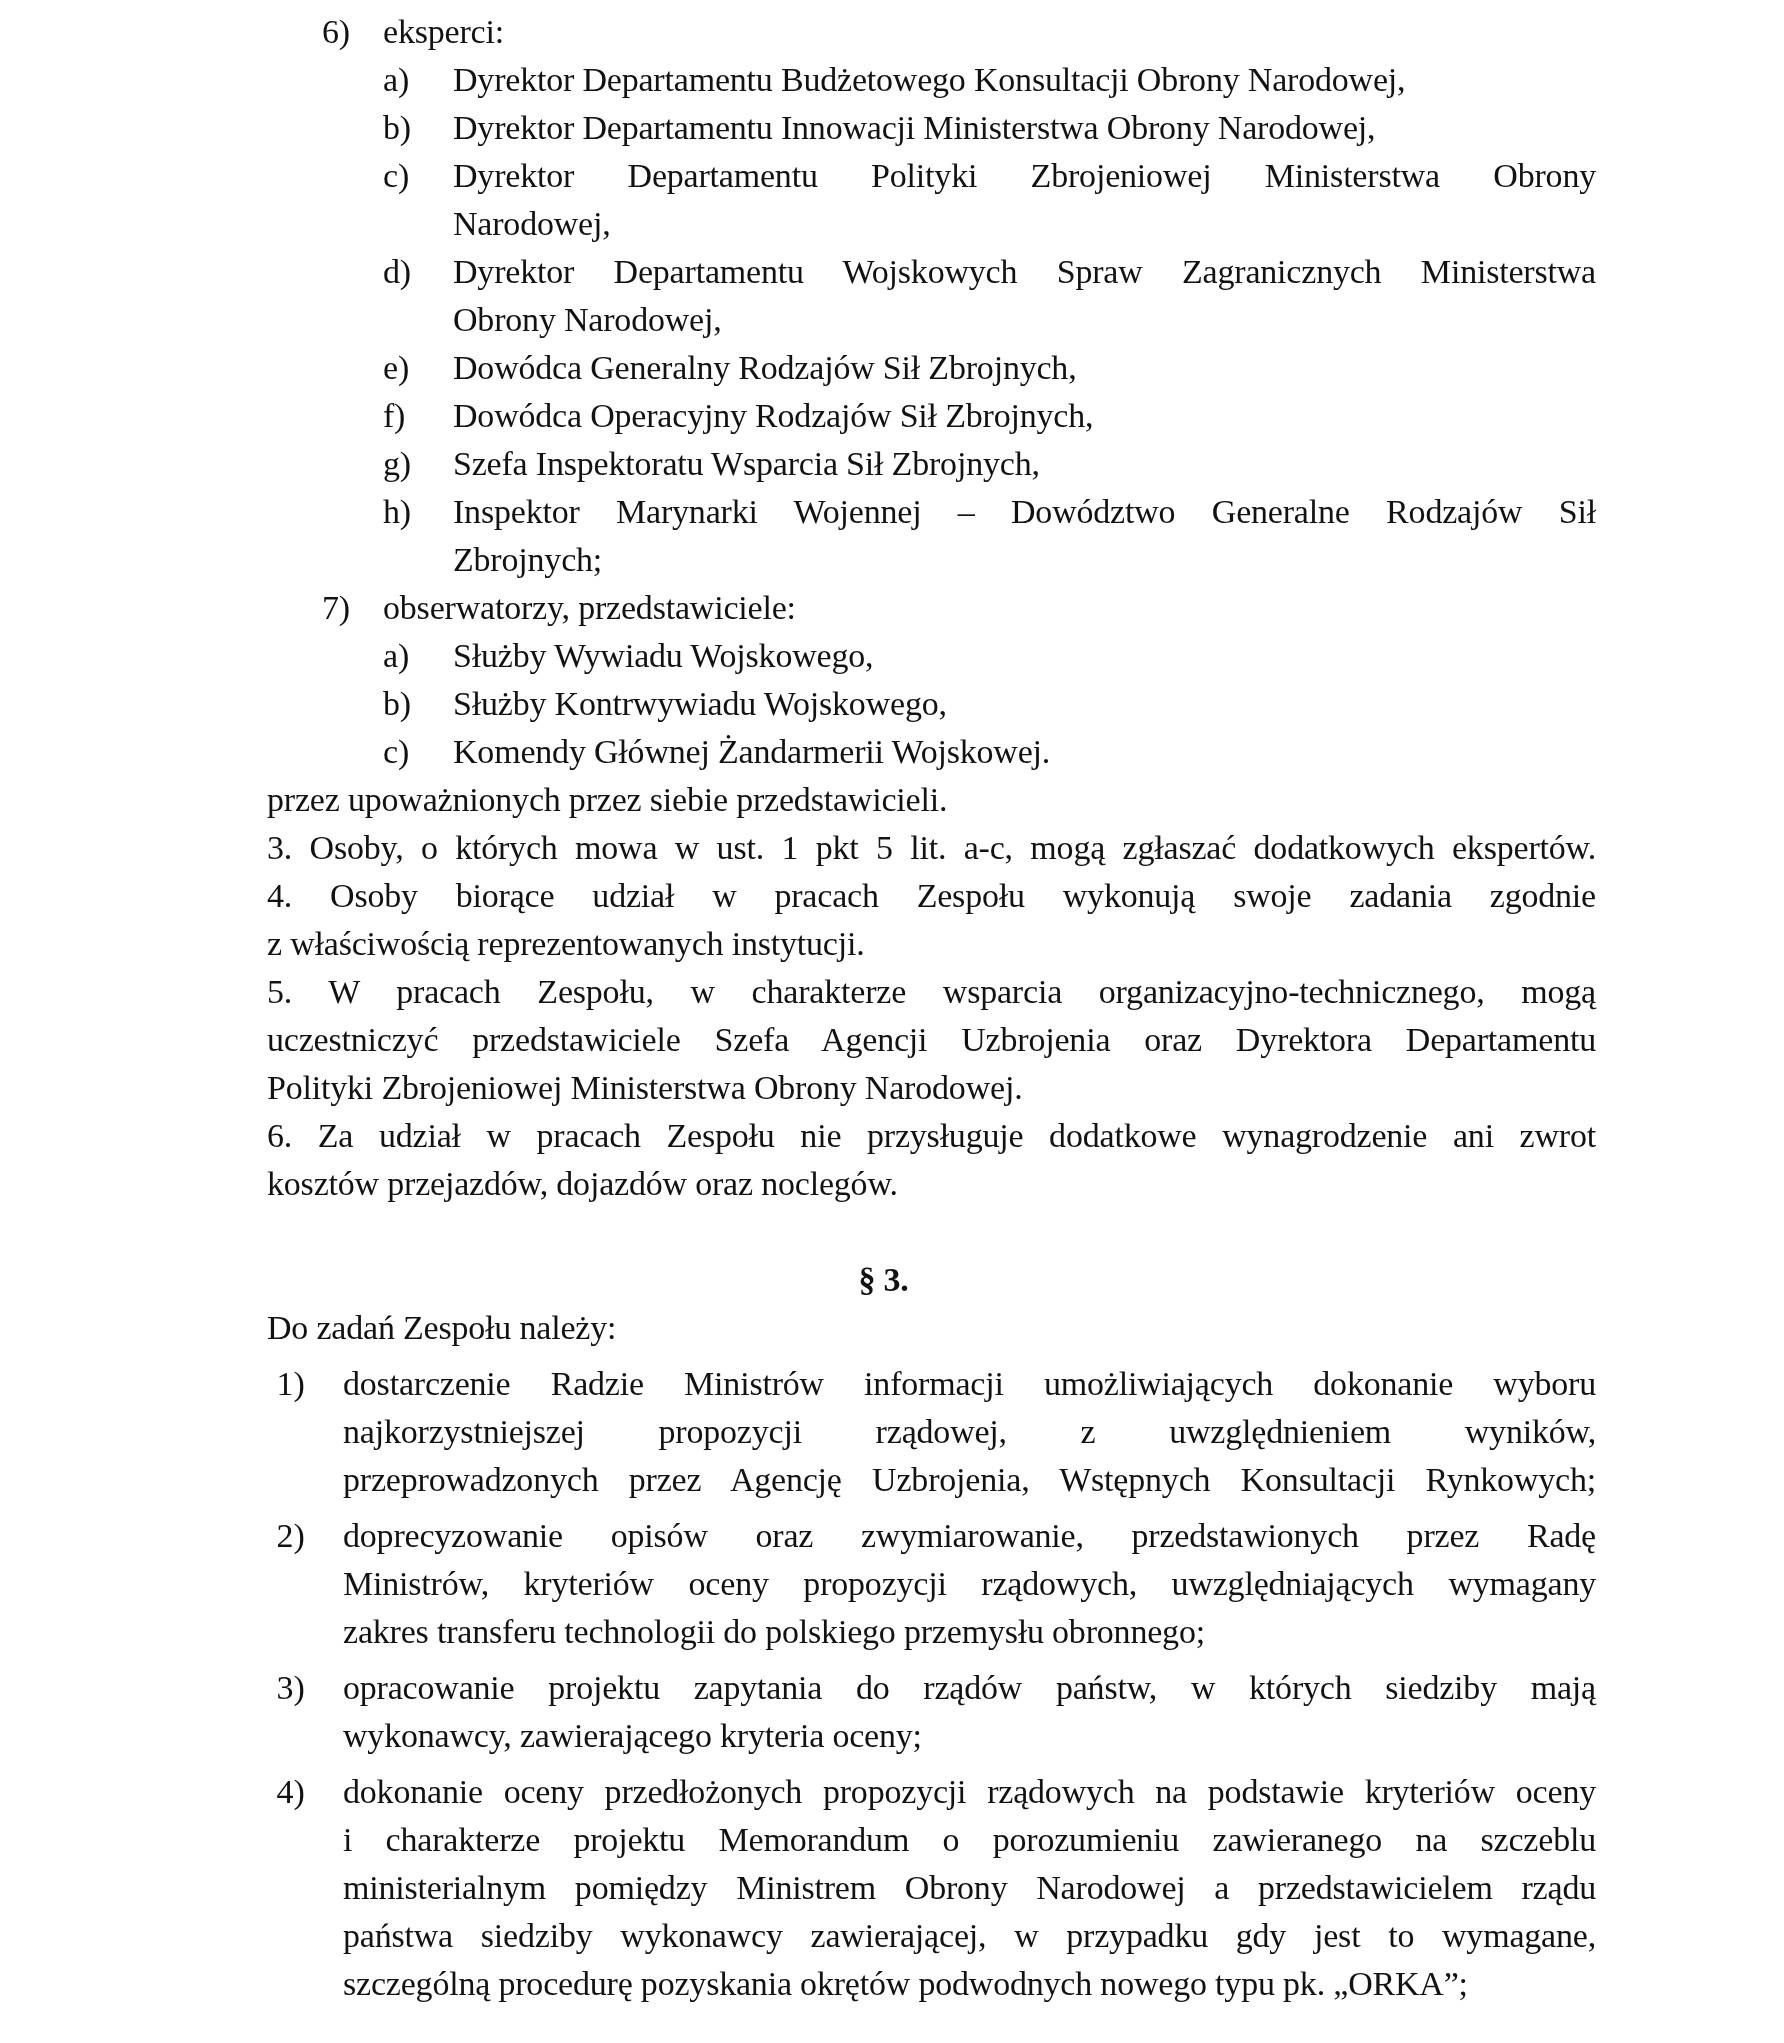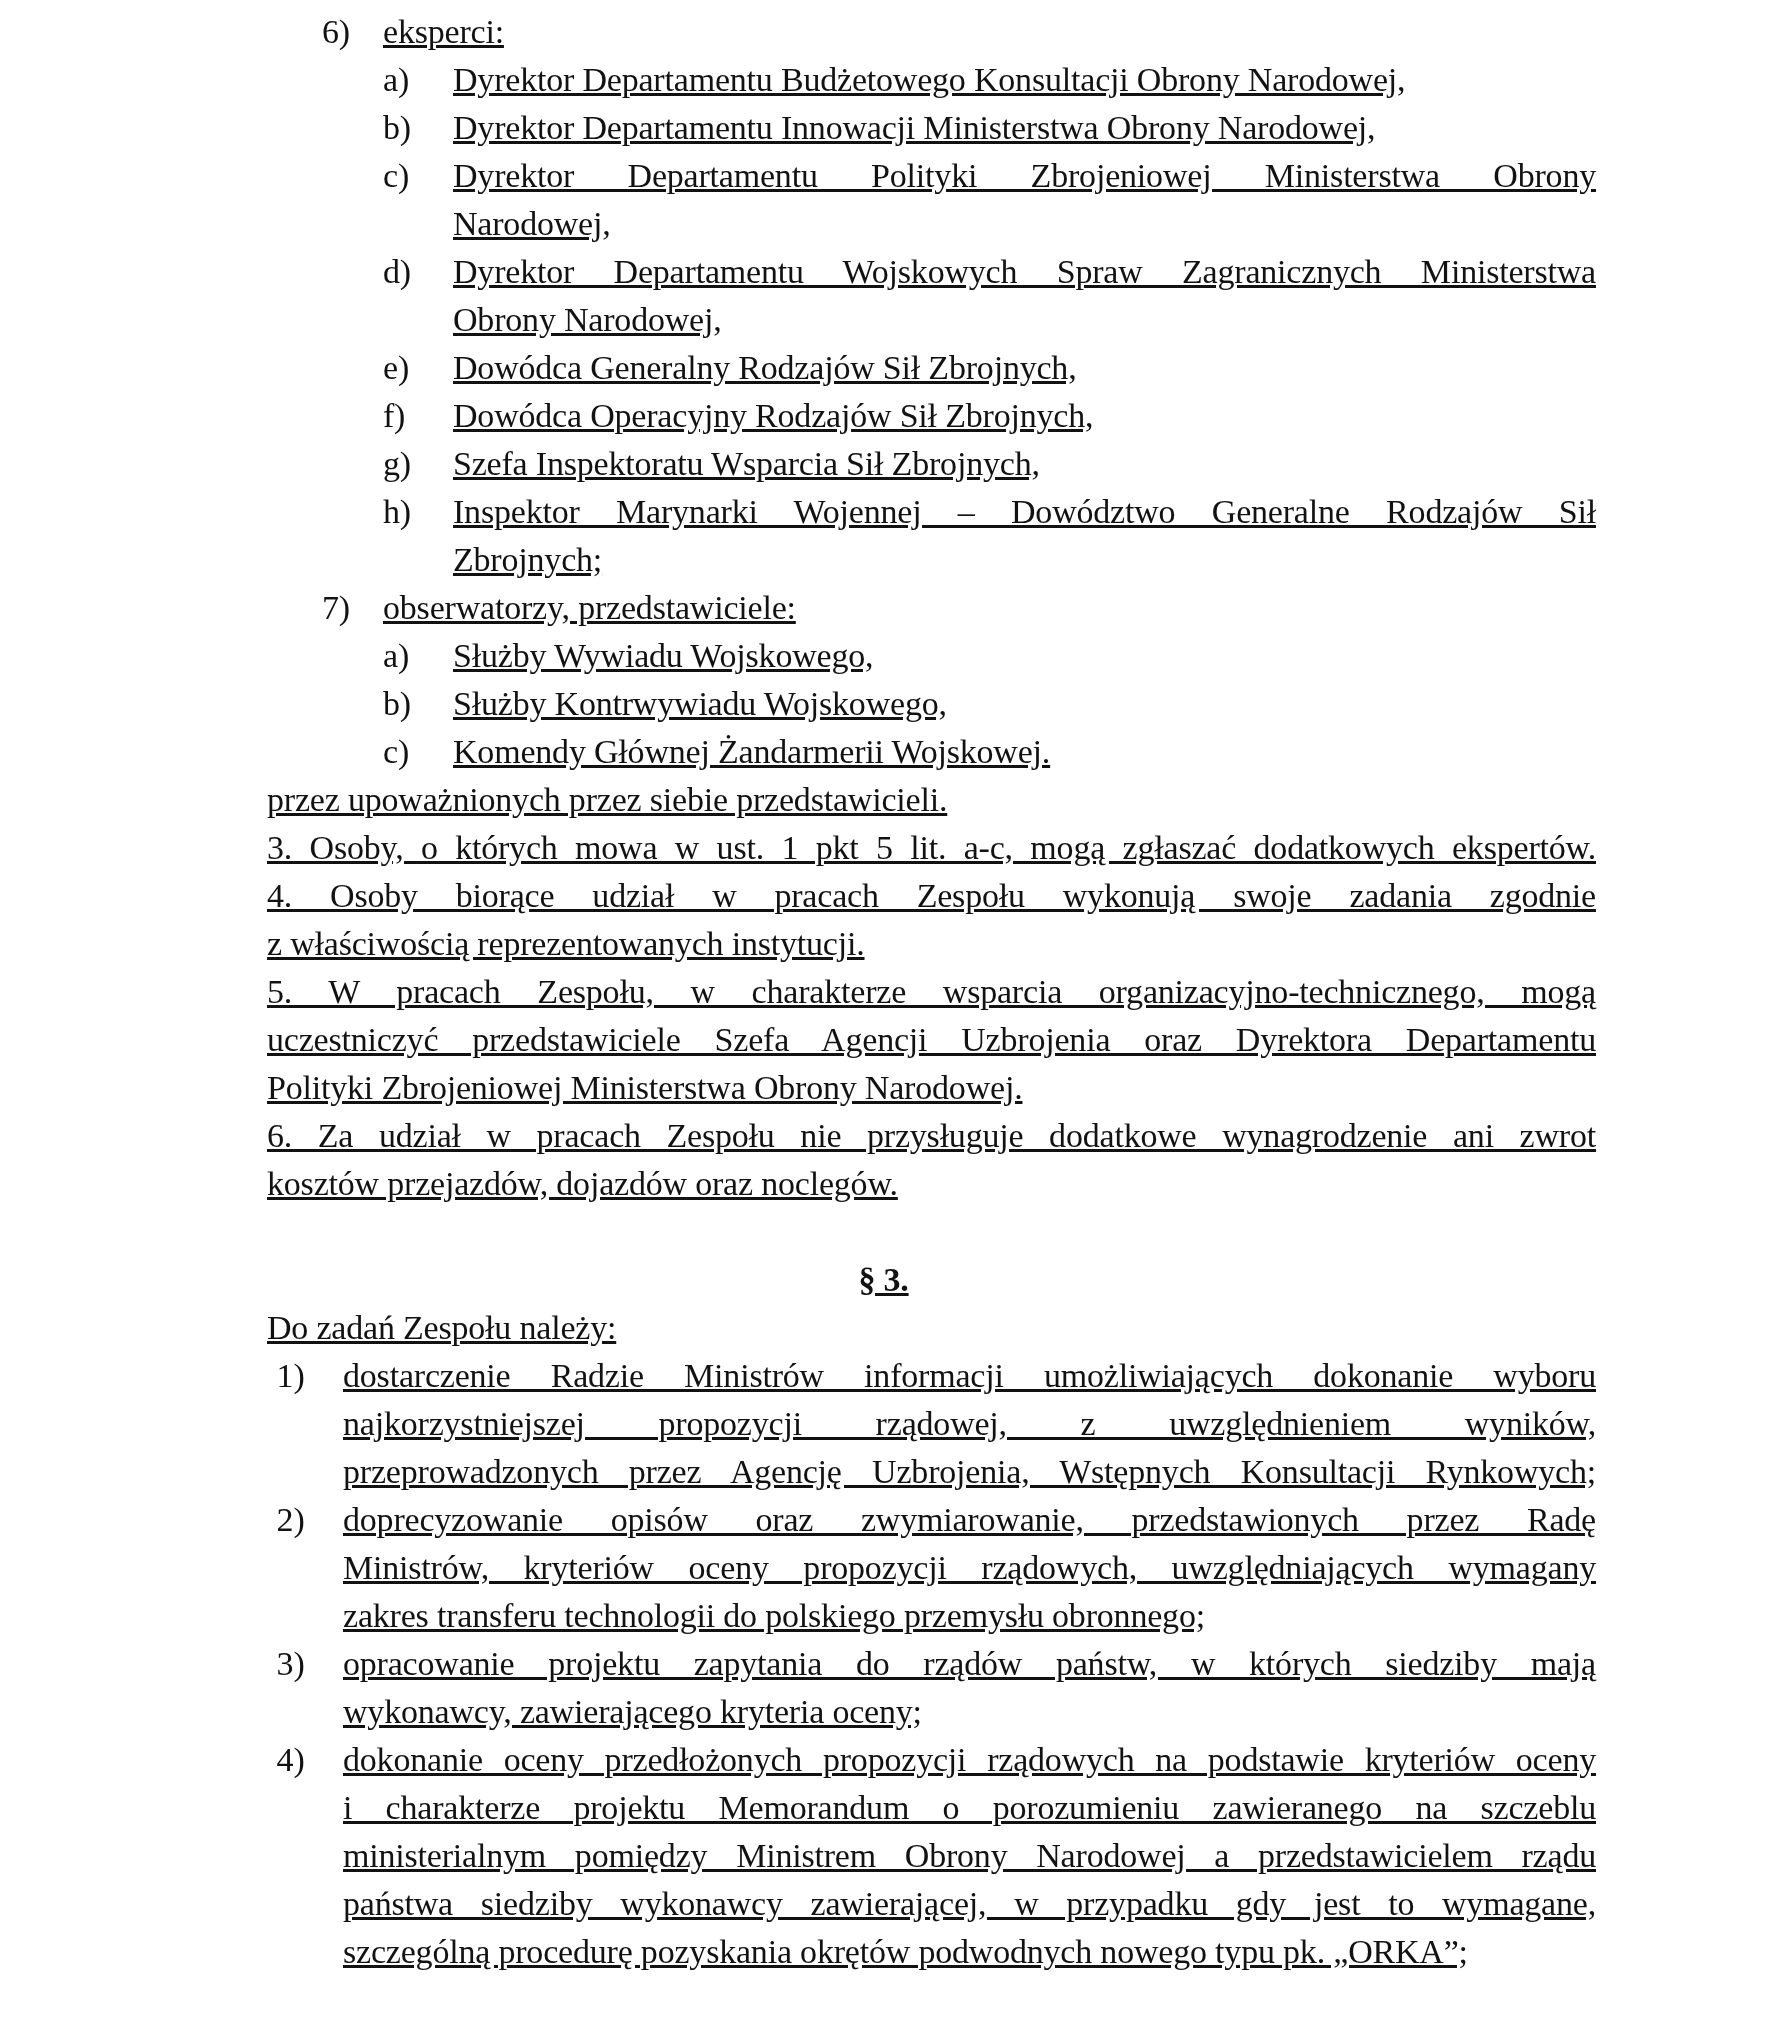--- a/index.html
+++ b/index.html
@@ -28,25 +28,24 @@
     height: 48px;
   }
   .row .marker {
     position: absolute;
     top: 0;
     line-height: 48px;
     white-space: pre;
   }
   .row .text {
     line-height: 48px;
-    text-decoration: underline;
   }
   
   .t-num  .marker { left: 9.6px; }
-  .t-num  .text   { padding-left: 76px; }
+  .t-num  .text   { padding-left: 76px; margin-top: 8px; }
   .t-numc .text   { padding-left: 76px; }
   .t-num6 .marker { left: 55px; }
   .t-num6 .text   { padding-left: 116px; }
   .t-sub  .marker { left: 116px; }
   .t-sub  .text   { padding-left: 186px; }
   .t-subc .text   { padding-left: 186px; }
   
   .j .text {
     text-align: justify;
     text-align-last: justify;

